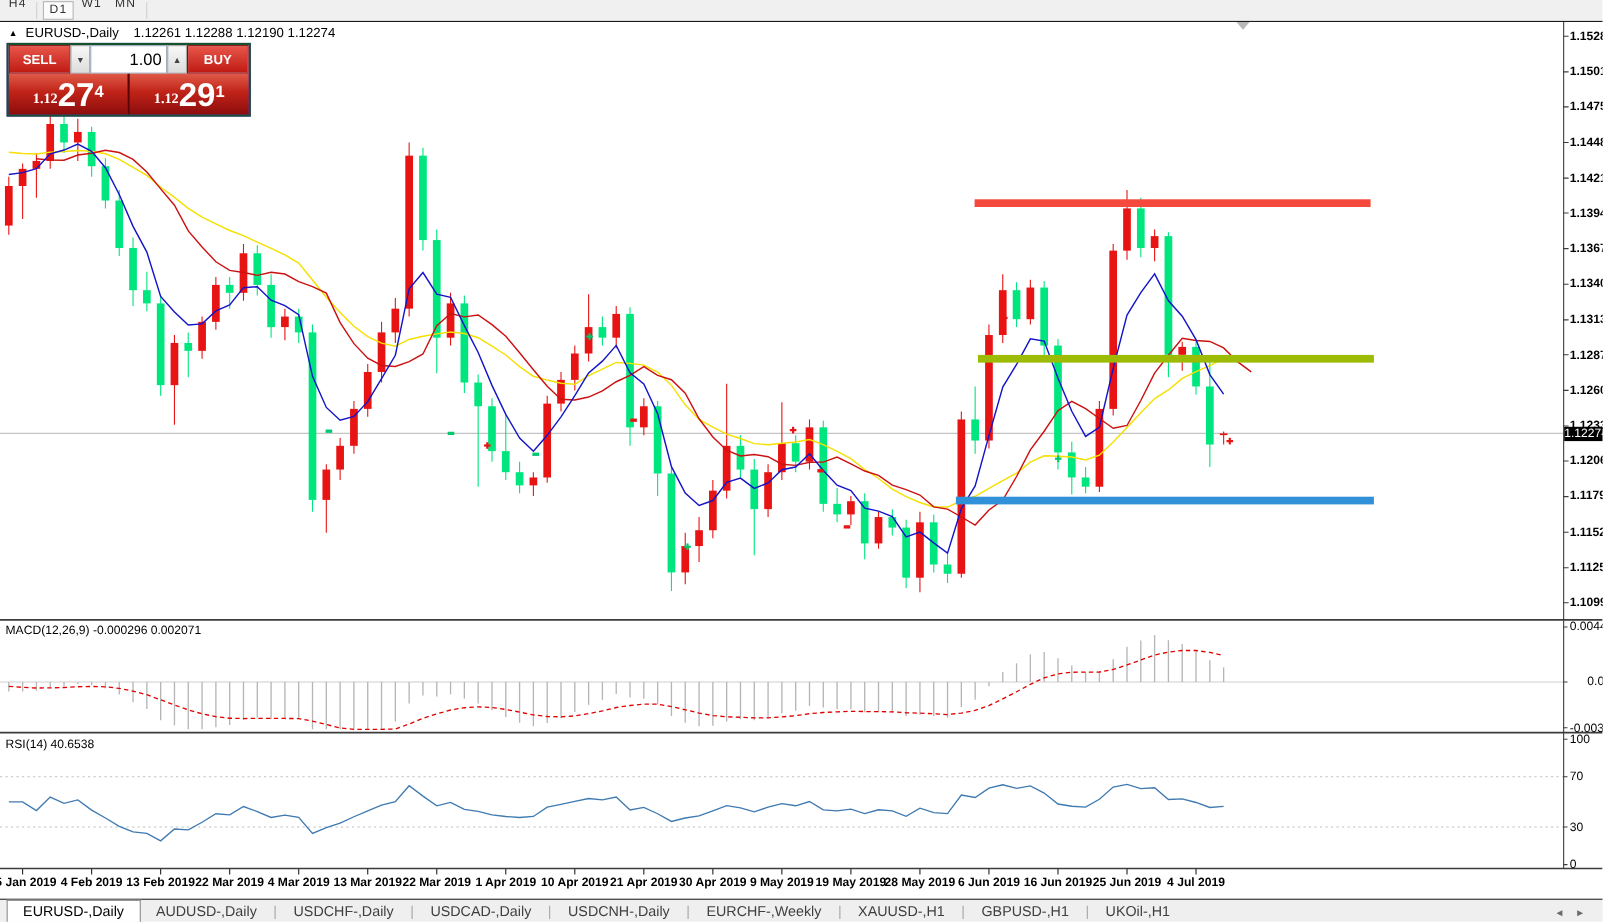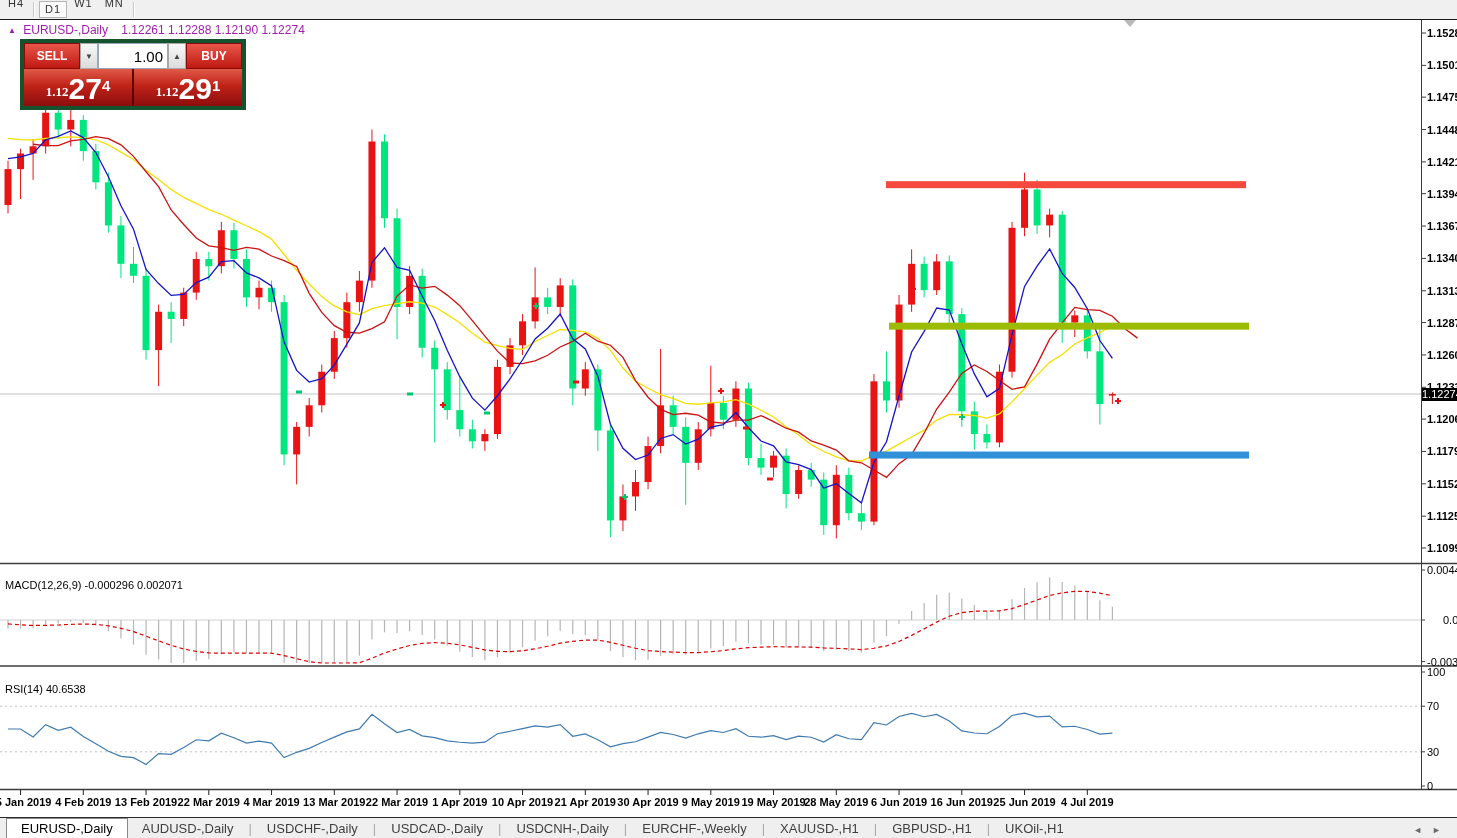--- a/index.html
+++ b/index.html
@@ -6,44 +6,44 @@
     font-family:"Liberation Sans",sans-serif;-webkit-font-smoothing:antialiased;}
   #app{position:relative;width:1457px;height:838px;background:#fff;}
   
   .toolbar{position:absolute;left:0;top:0;width:1457px;height:19px;background:#f0f0f0;
     border-bottom:1px solid #1b1b1b;display:flex;align-items:center;}
   .tf-btn{height:29px;line-height:17px;padding:0 5px;margin:0 1px;font-size:11px;color:#333;
     letter-spacing:1px;cursor:default;}
   .tf-btn.active{background:#fbfbfb;border:1px solid #b5b5b5;height:15px;line-height:15px;}
   .tb-sep{width:1px;height:15px;background:#c8c8c8;margin:0 3px;border-right:1px solid #fff;}
   
-  .chart-title{position:absolute;left:8px;top:23px;font-size:12px;color:#a21caf;white-space:nowrap;text-align:right;}
+  .chart-title{position:absolute;left:8px;top:23px;font-size:12px;color:#000000;white-space:nowrap;text-align:right;}
   .chart-title .tri{font-size:8px;position:relative;top:-1px;margin-right:4px;}
   .chart-title b{font-weight:normal;margin-right:10px;}
   
-  .oct{position:absolute;left:20px;top:39px;width:218px;border:4px solid #14532d;background:#6d28d9;}
+  .oct{position:absolute;left:6px;top:39px;width:218px;border:2px solid #14532d;background:#6d28d9;}
   .oct-row1{display:flex;height:26px;align-items:stretch;background:#f2f2f2;}
   .oct-btn{width:54px;color:#fff;font-size:12px;font-weight:bold;display:flex;align-items:center;
     justify-content:center;background:linear-gradient(#e8564a,#bf1a12);border:1px solid #8c0a0a;cursor:pointer;}
   .vol-caret{width:16px;background:linear-gradient(#f8f8f8,#dcdcdc);border:1px solid #a8a8a8;color:#444;
     font-size:8px;display:flex;align-items:center;justify-content:center;cursor:pointer;}
   .vol-input{flex:1;border:1px solid #9aa8b8;font-size:15px;text-align:right;padding:0 4px;min-width:0;
     font-family:"Liberation Sans",sans-serif;}
   .oct-row2{display:flex;height:37px;}
   .price-half{width:50%;background:linear-gradient(180deg,#e05a48 0%,#c02318 45%,#8c0d0d 100%);
     color:#fff;display:flex;align-items:flex-end;justify-content:center;cursor:pointer;}
   .price-half.left{border-right:2px solid #5c0404;}
   .pp-prefix{font-size:13px;font-weight:bold;margin-bottom:6px;font-family:Liberation Serif, serif;}
   .pp-big{font-size:30px;font-weight:bold;line-height:34px;}
   .pp-sup{font-size:15px;font-weight:bold;position:relative;top:-12px;}
   
   .ylab{position:absolute;left:1427px;font-size:11px;font-weight:bold;color:#000;white-space:nowrap;}
   .badge{position:absolute;left:1422px;width:35px;height:13px;background:#000;color:#fff;
     font-size:11px;text-align:center;line-height:13px;}
-  .ind-label{position:absolute;left:5px;font-size:11px;color:#000;white-space:nowrap;margin-top:12px;}
+  .ind-label{position:absolute;left:5px;font-size:11px;color:#000;white-space:nowrap;}
   .xlab{position:absolute;top:796px;font-size:11px;font-weight:bold;color:#000;transform:translateX(-50%);white-space:nowrap;}
   
   .tabbar{position:absolute;left:0;top:817px;width:1457px;height:21px;background:#efefef;
     border-top:1px solid #2b2b2b;display:flex;align-items:flex-end;font-size:13px;color:#3f3f3f;}
   .tab{padding:2px 14px 3px 14px;cursor:pointer;white-space:nowrap;}
   .tab.active{background:#fff;border:1px solid #8a8a8a;border-bottom:none;color:#000;margin-left:6px;}
   .tab-pipe{color:#aaa;padding:0 1px 3px 1px;}
   .tab-arrows{position:absolute;right:6px;bottom:4px;color:#6b6b6b;font-size:9px;letter-spacing:10px;cursor:pointer;}
   svg{position:absolute;left:0;top:0;}
 </style>

